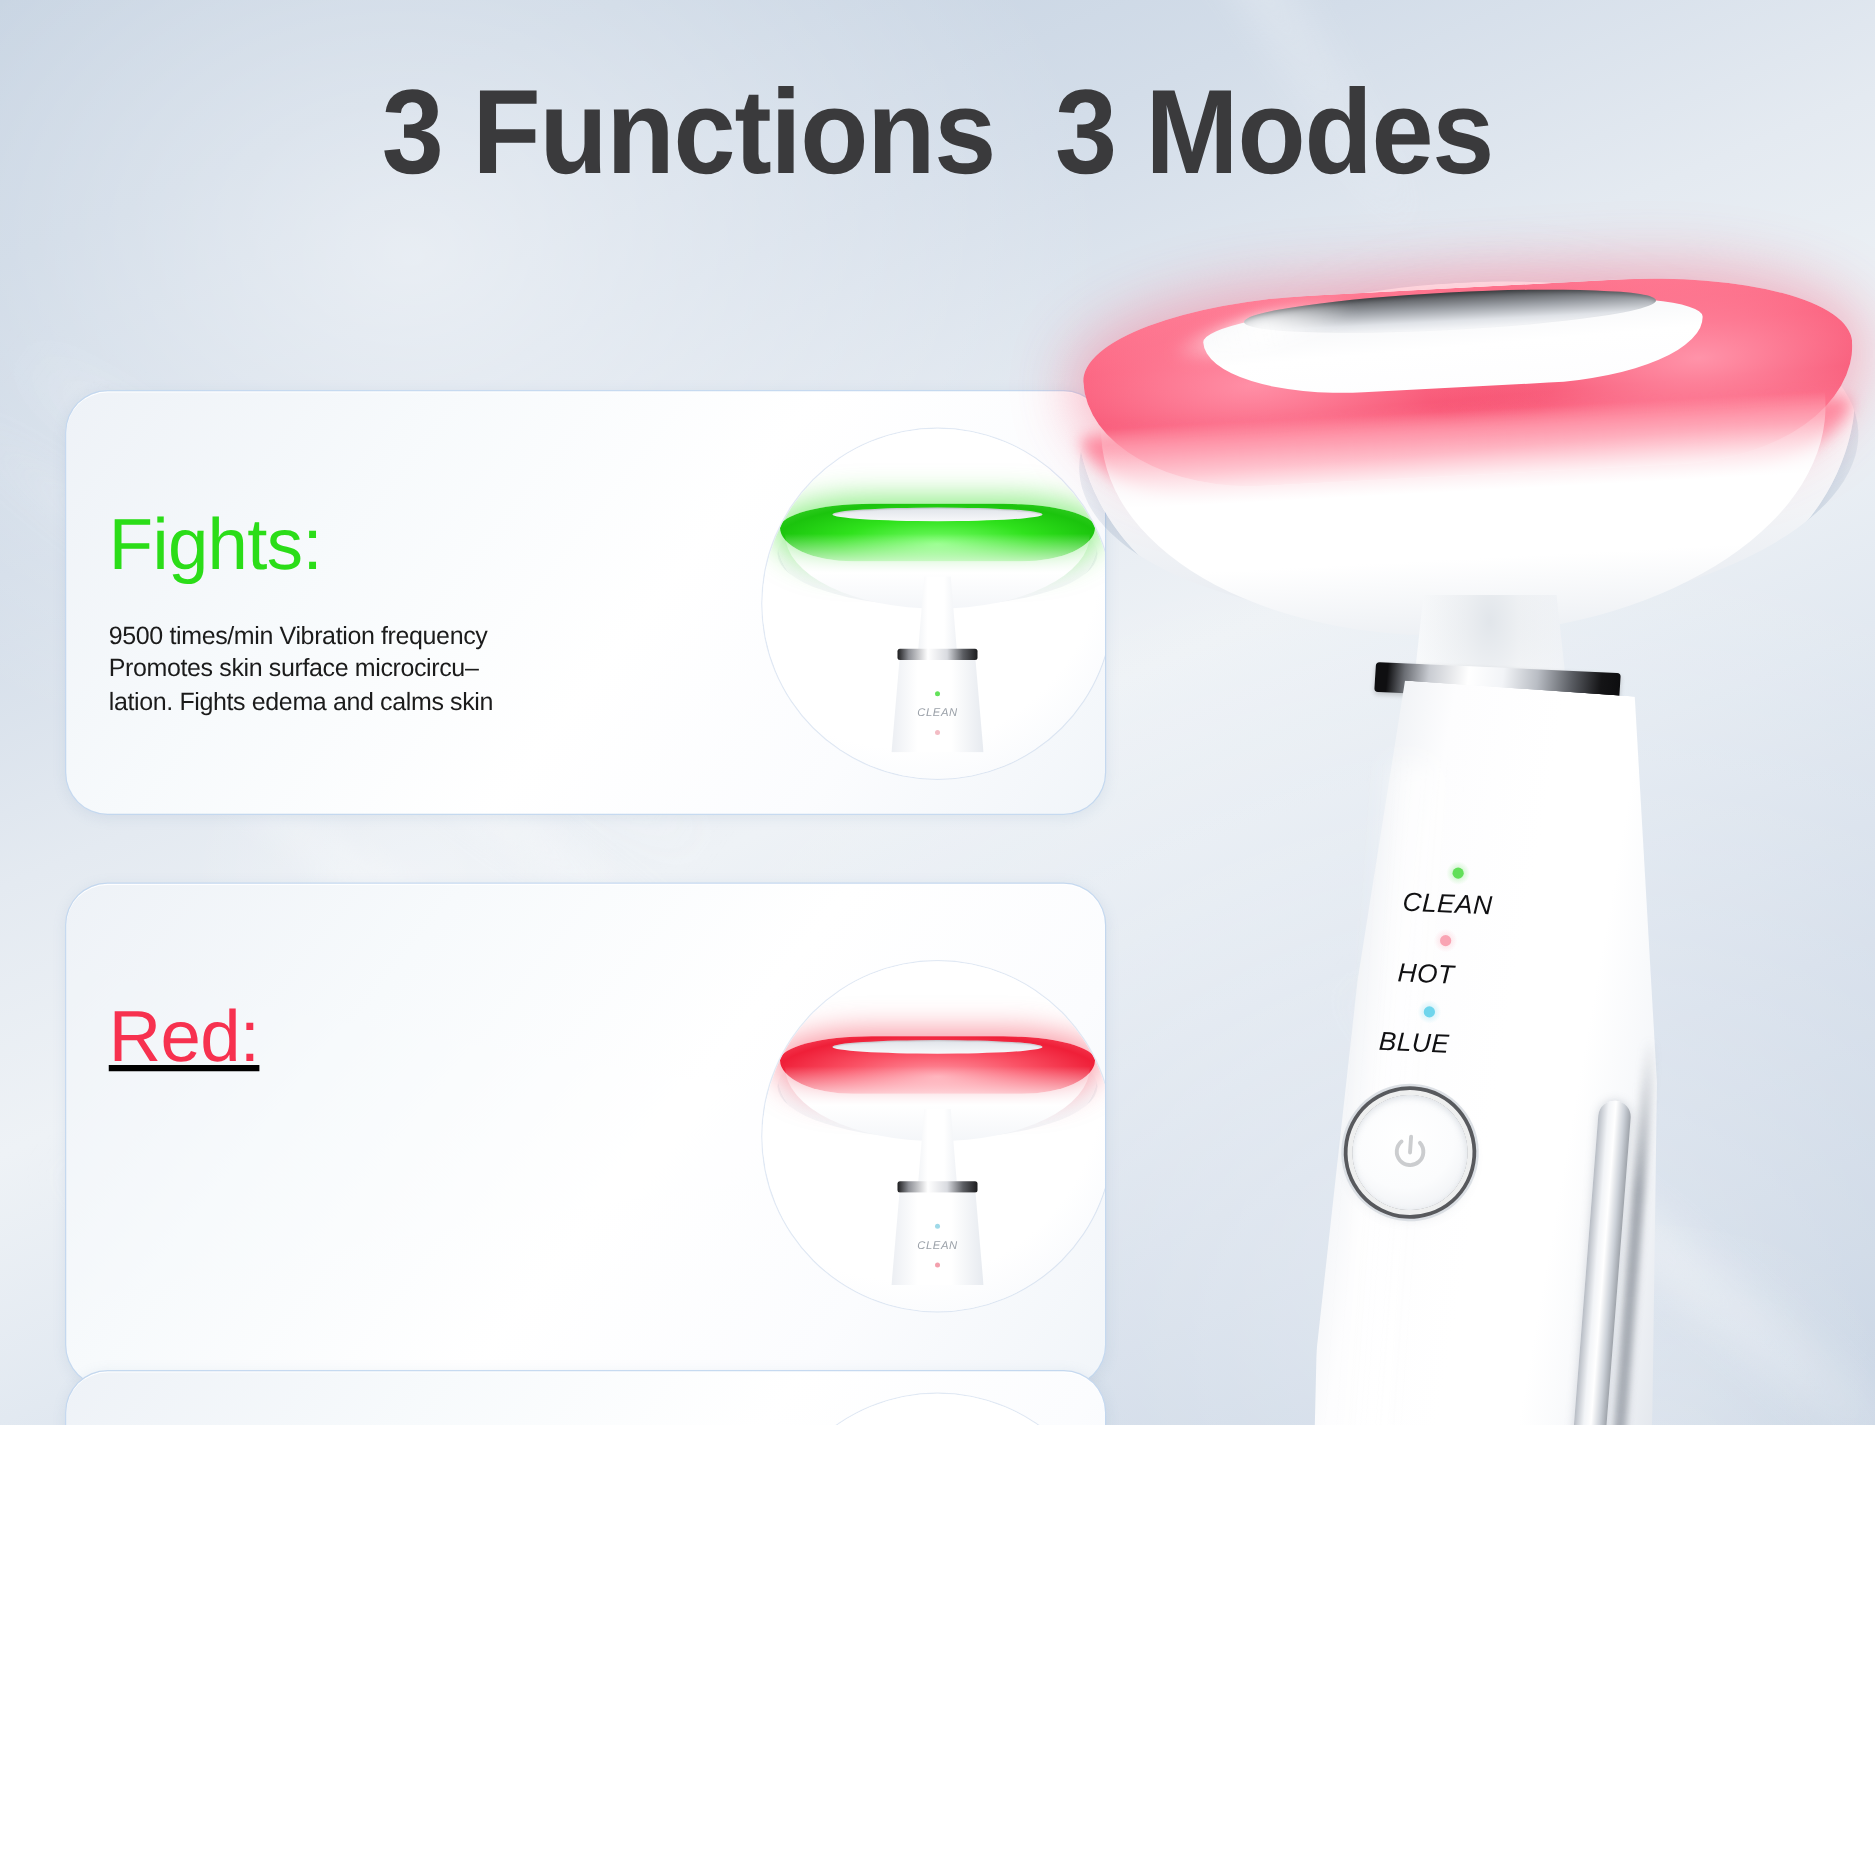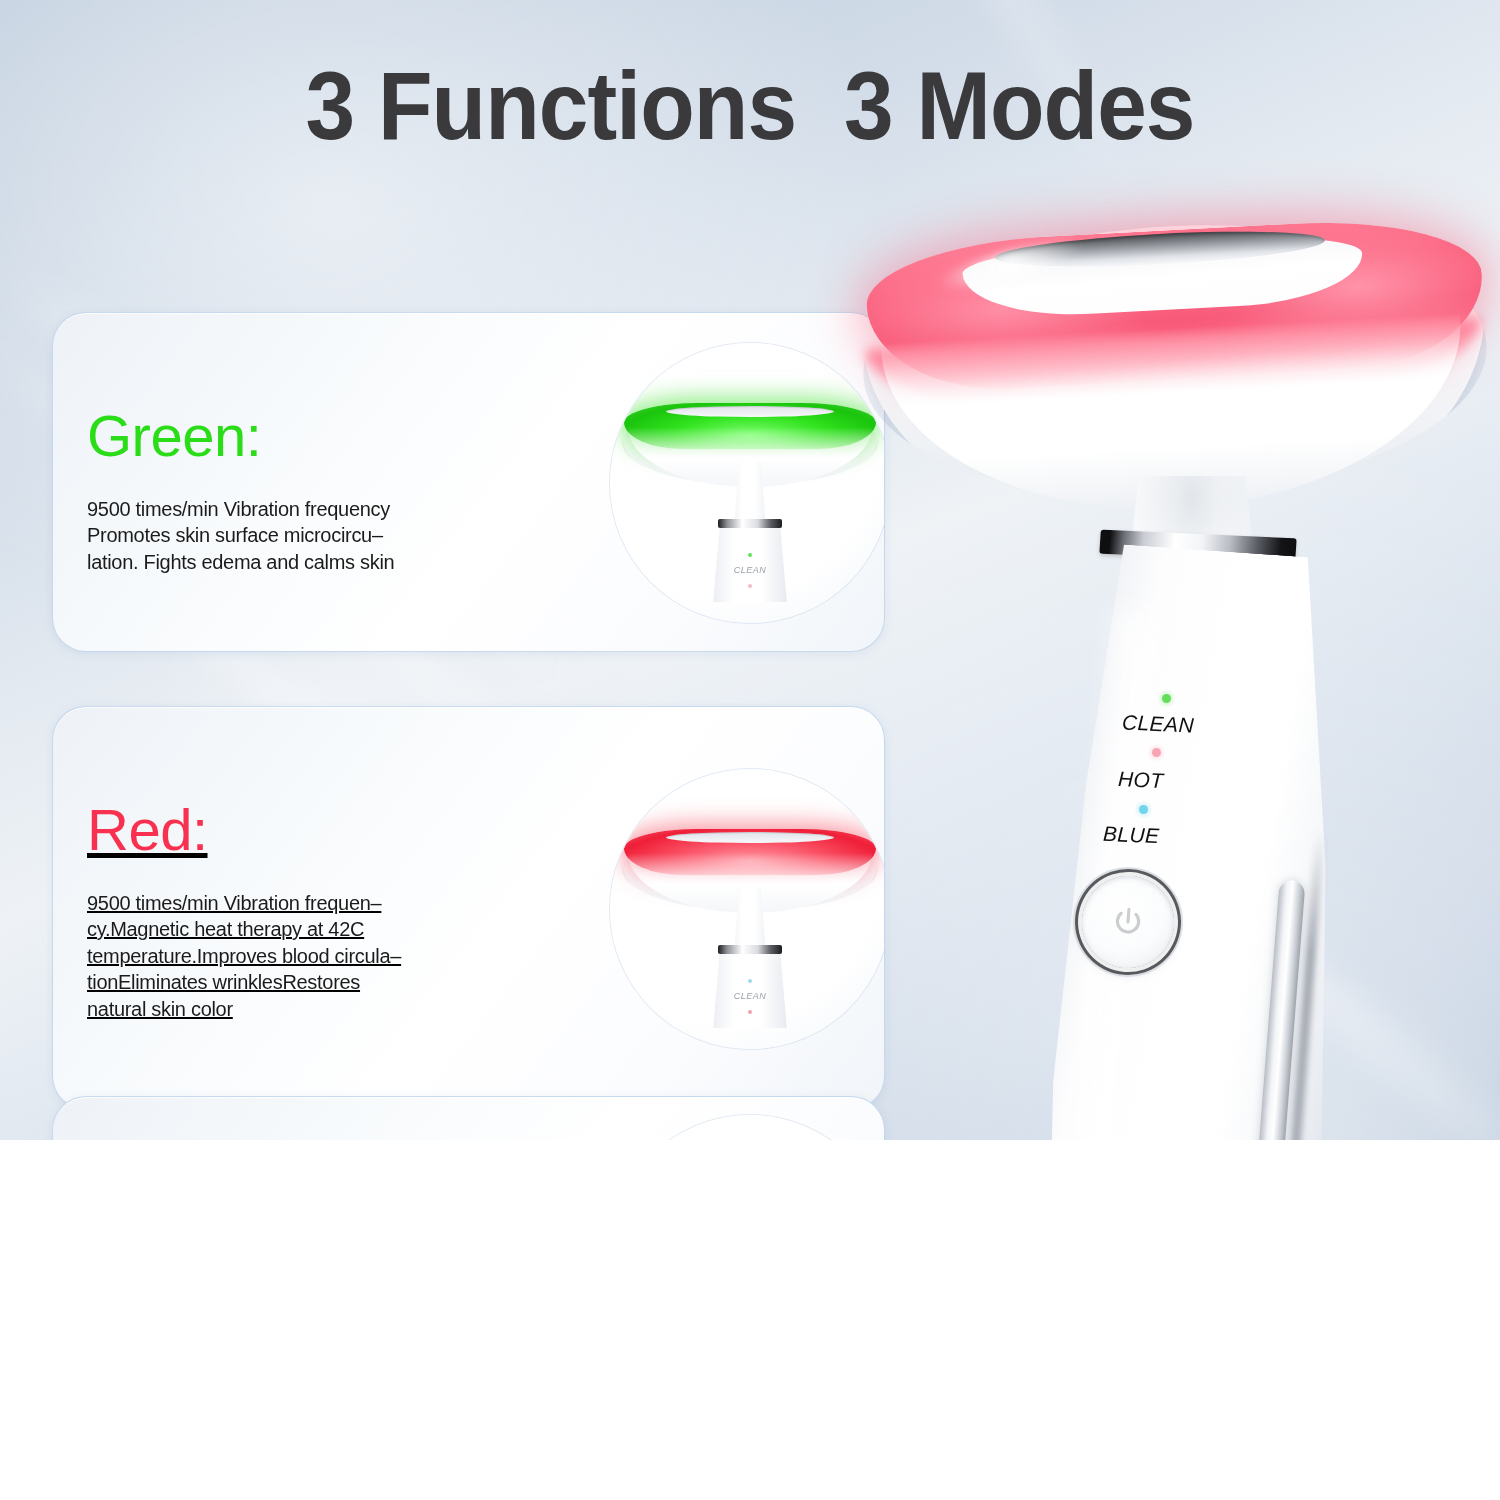--- a/index.html
+++ b/index.html
@@ -375,21 +375,21 @@
   <div class="beam b4"></div>
   <div class="beam b5"></div>
   <div class="beam b6"></div>
   <div class="glowblob" style="left:120px;top:560px;width:420px;height:300px;opacity:.35"></div>
   <div class="glowblob" style="left:1080px;top:980px;width:480px;height:380px;opacity:.30"></div>
 
   <div id="title">3 Functions  3 Modes</div>
 
   <div class="card" id="card-green">
     <div class="card-text">
-      <div class="head">Green:</div>
+      <div class="head">Fights:</div>
       <div class="body">9500 times/min Vibration frequency
 Promotes skin surface microcircu–
 lation. Fights edema and calms skin</div>
     </div>
     <div class="thumb" id="thumb-green">
       <div class="mini">
         <div class="mini-wing">
           <div class="w-outer"></div>
           <div class="w-led"></div>
           <div class="w-slot"></div>
@@ -401,25 +401,20 @@
         <div class="mini-dot d1"></div>
         <div class="mini-clean">CLEAN</div>
         <div class="mini-dot d2"></div>
       </div>
     </div>
   </div>
 
   <div class="card" id="card-red">
     <div class="card-text">
       <div class="head">Red:</div>
-      <div class="body">9500 times/min Vibration frequen–
-cy.Magnetic heat therapy at 42C
-temperature.Improves blood circula–
-tionEliminates wrinklesRestores
-natural skin color</div>
     </div>
     <div class="thumb" id="thumb-red">
       <div class="mini">
         <div class="mini-wing">
           <div class="w-outer"></div>
           <div class="w-led"></div>
           <div class="w-slot"></div>
           <div class="w-curve"></div>
         </div>
         <div class="mini-neck"></div>

